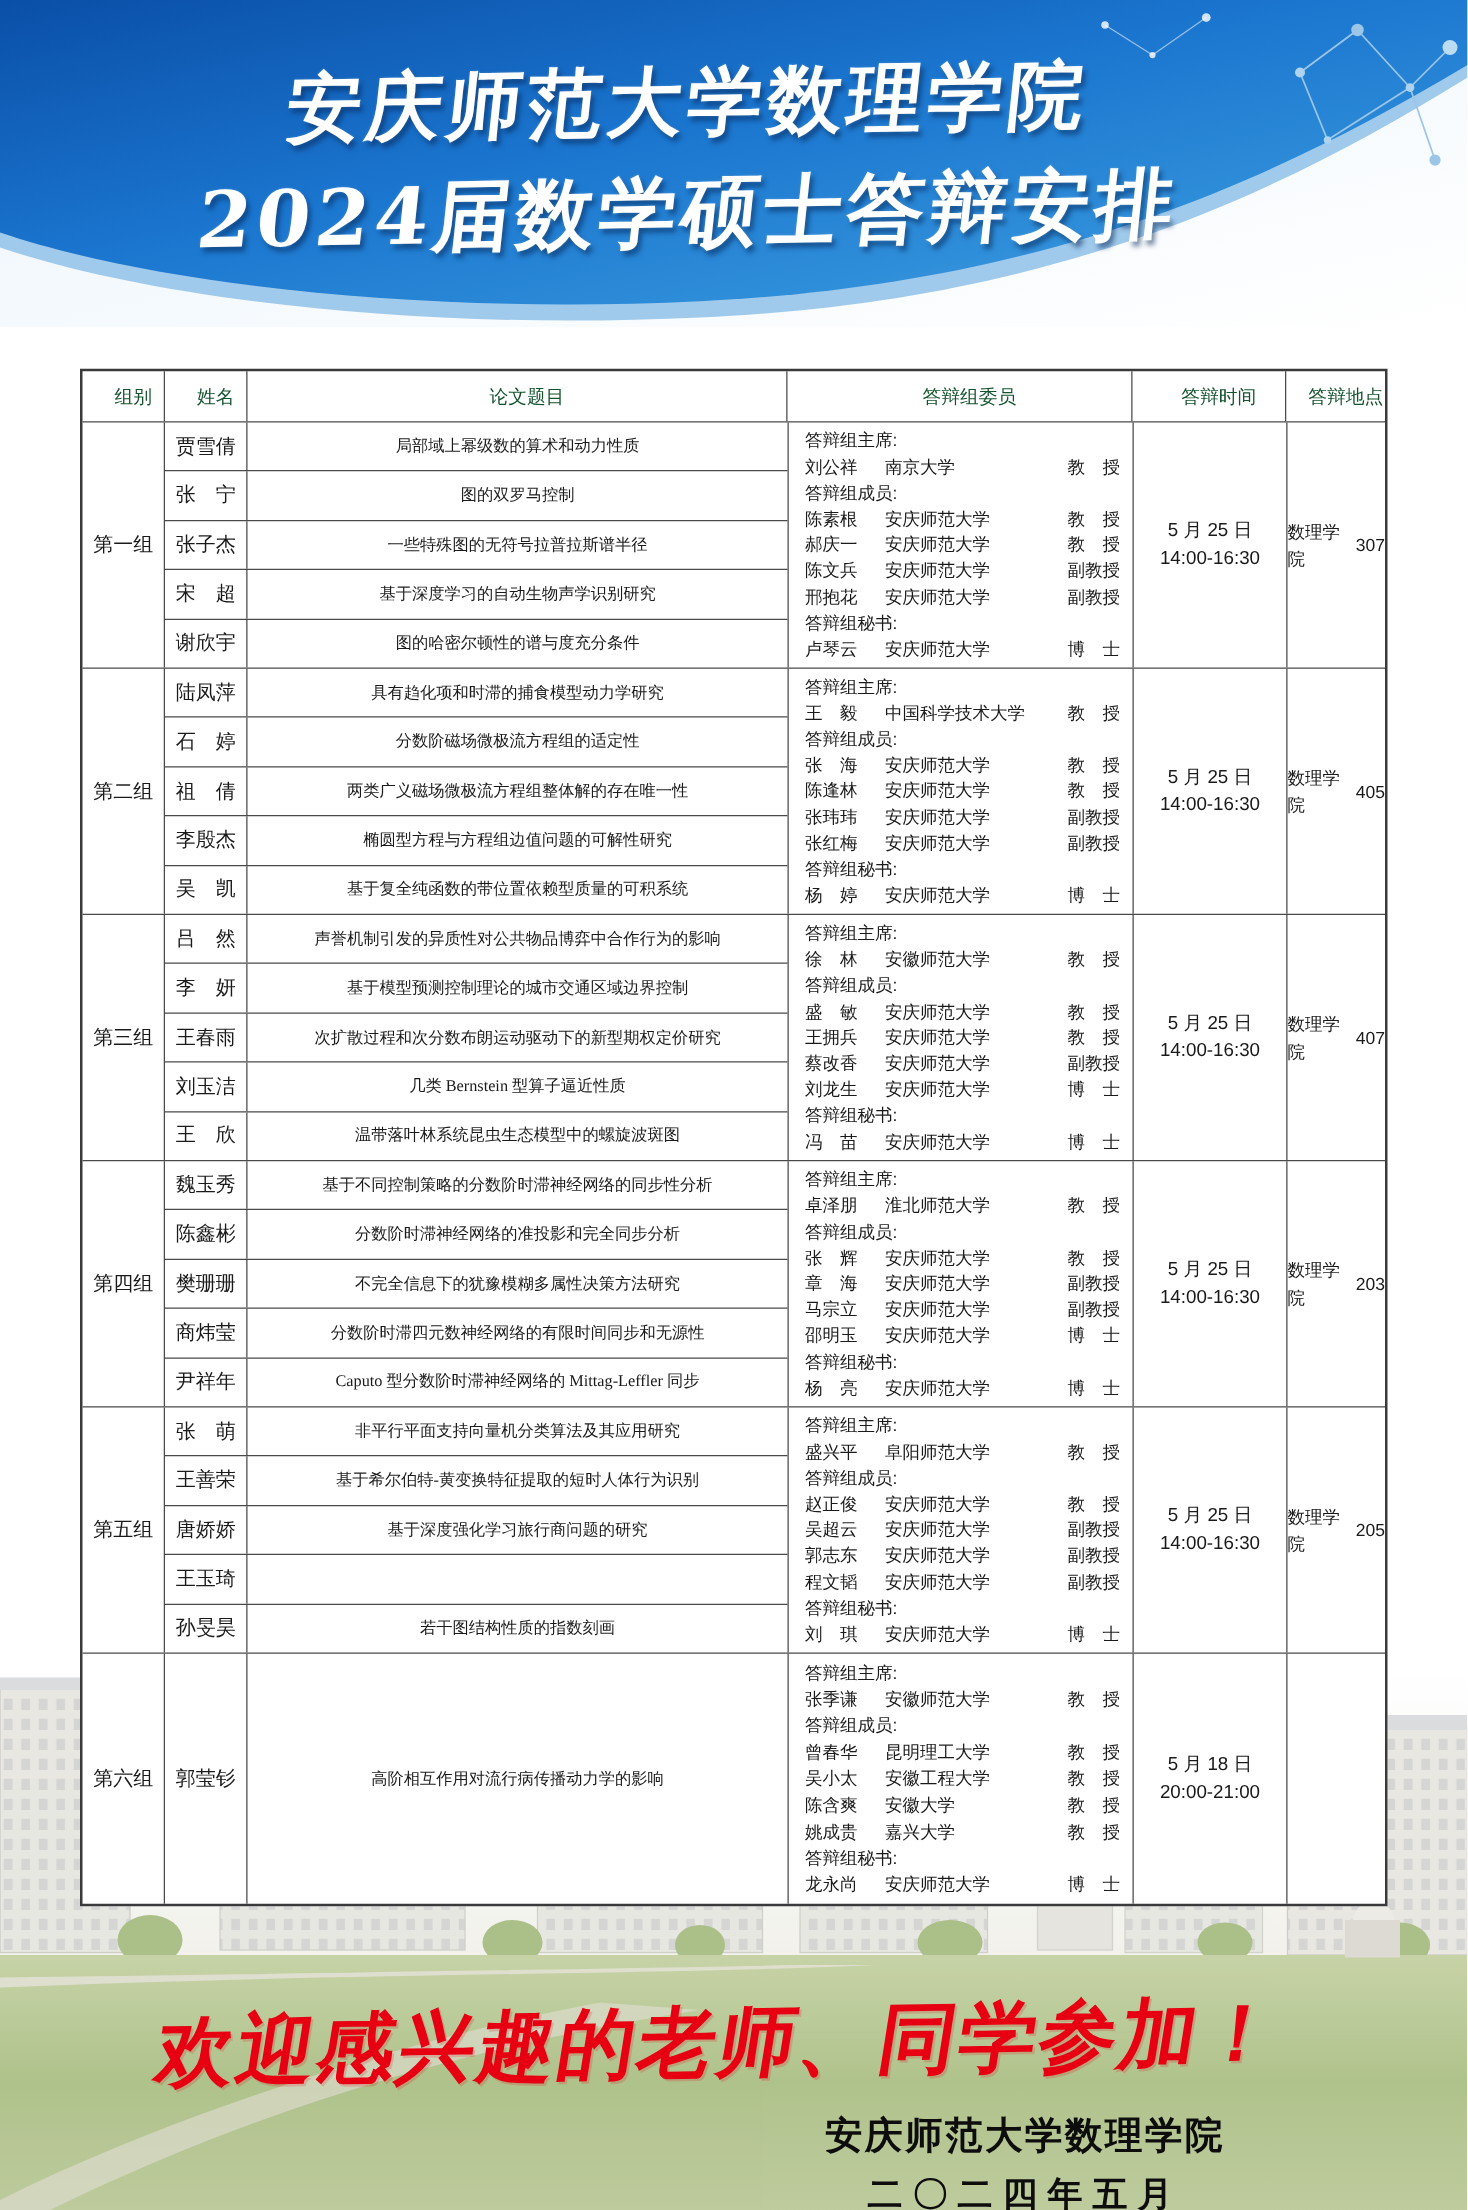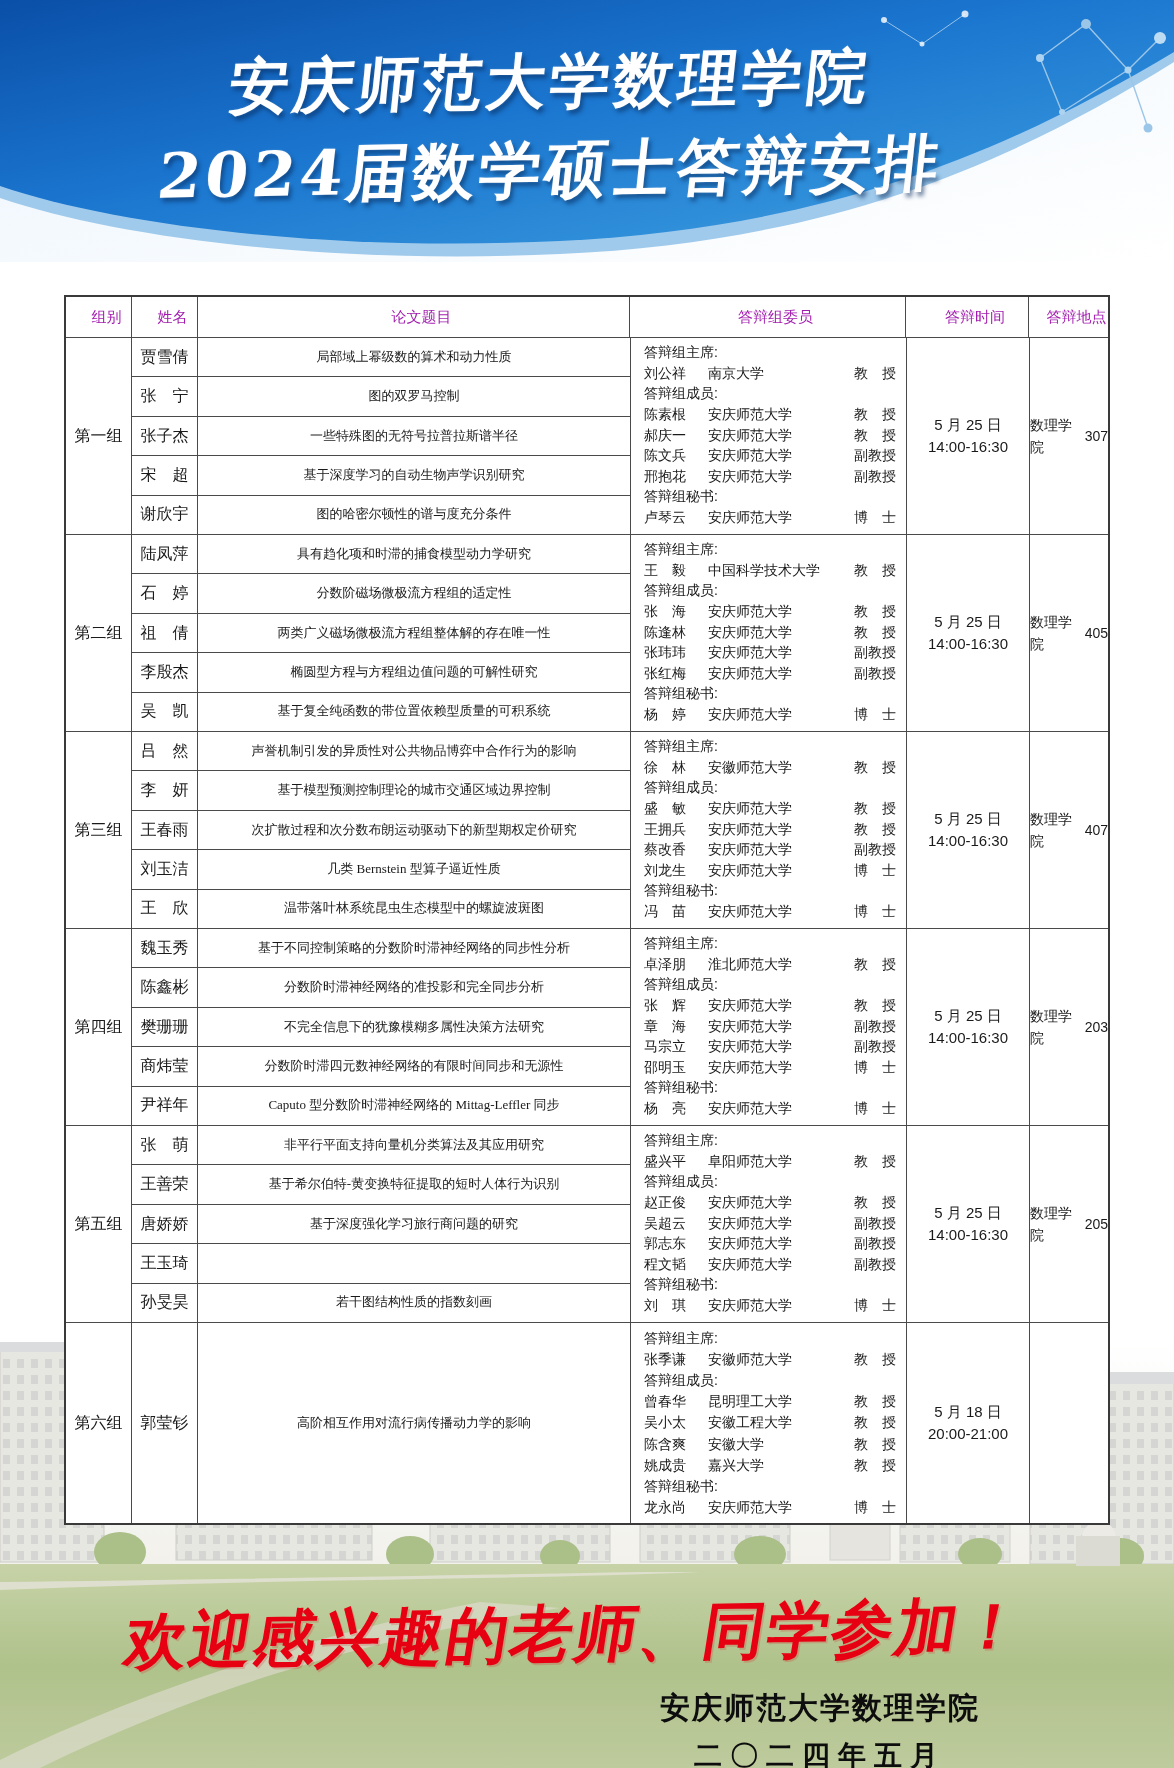--- a/index.html
+++ b/index.html
@@ -21,34 +21,34 @@
   }
   .title1{top:42px;font-size:60px;}
   .title2{top:128px;font-size:62px;}
   
   .sched{
     position:absolute;left:64px;top:295px;width:1046px;background:#ffffff;
     border:2px solid #3a3a3a;box-sizing:border-box;z-index:5;
   }
   .thead{display:flex;height:40px;border-bottom:1px solid #4a4a4a;}
   .hcell{display:flex;align-items:center;justify-content:center;
-    font-size:15px;color:#a21caf;box-sizing:border-box;border-right:1px solid #4a4a4a;padding-left:16px;}
+    font-size:15px;color:#14532d;box-sizing:border-box;border-right:1px solid #4a4a4a;padding-left:16px;}
   .hcell:last-child{border-right:none;}
   .c1{width:66px;} .c2{width:66px;} .c3{width:432px;} .c4{width:276px;} .c5{width:123px;} .c6{width:81px;flex:1;}
   .group{display:flex;height:196px;border-bottom:1px solid #4a4a4a;}
   .group:last-child{height:200px;border-bottom:none;}
   .cell{box-sizing:border-box;border-right:1px solid #4a4a4a;}
   .gname{width:66px;display:flex;align-items:center;justify-content:center;font-size:16px;}
   .students{width:498px;display:flex;flex-direction:column;border-right:1px solid #4a4a4a;}
   .srow{flex:1;display:flex;border-top:1px solid #4a4a4a;min-height:0;font-family:Liberation Serif, serif;}
   .srow:first-child{border-top:none;}
   .sname{width:66px;display:flex;align-items:center;justify-content:center;font-size:16px;white-space:nowrap;}
   .stitle{flex:1;display:flex;align-items:center;justify-content:center;font-size:13px;
     padding:0 4px;border-right:none;line-height:1.15;}
-  .committee{width:276px;padding:5px 10px 4px 13px;display:flex;flex-direction:column;justify-content:flex-start;}
+  .committee{width:276px;padding:5px 10px 4px 13px;display:flex;flex-direction:column;justify-content:space-between;}
   .cline{height:20.6px;display:flex;align-items:center;font-size:14px;white-space:nowrap;}
   .group:last-child .cline{height:21.8px;}
   .cline.label{font-size:14px;}
   .pn{width:64px;flex-shrink:0;}
   .ps{flex:1;}
   .pr{width:46px;text-align:right;flex-shrink:0;}
   .time{width:123px;display:flex;flex-direction:column;align-items:center;justify-content:center;font-size:15px;}
   .tline{line-height:22px;white-space:nowrap;}
   .loc{flex:1;display:flex;flex-direction:row;align-items:center;justify-content:center;
     font-size:14px;border-right:none;}

